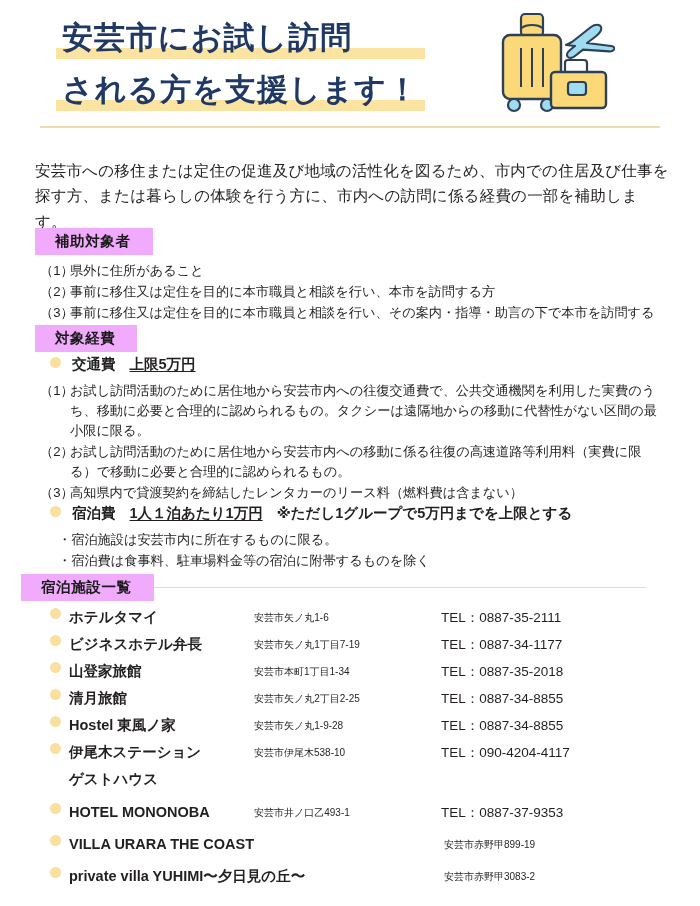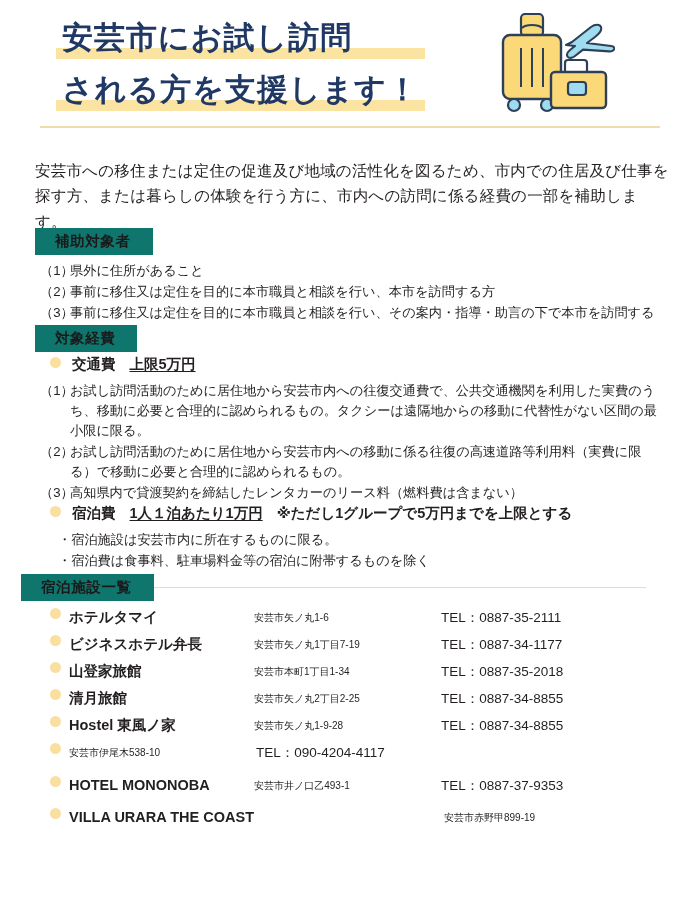--- a/index.html
+++ b/index.html
@@ -77,21 +77,21 @@
     letter-spacing: 0.2px;
   }
 
   
   .sec-head {
     position: absolute;
     display: flex;
     align-items: center;
   }
   .sec-head .chip {
-    background: #0f766e;
+    background: #f0abfc;
     color: #1a1a1a;
     font-size: 14.5px;
     font-weight: bold;
     letter-spacing: 0.6px;
     padding: 4px 22px 4px 20px;
     white-space: nowrap;
   }
   .sec-head .tail {
     height: 1.5px;
     background: #ecdcae;
@@ -331,31 +331,38 @@
 
   <div class="fac-row">
     <span class="dot"></span>
     <span class="fac-name">Hostel 東風ノ家</span>
     <span class="fac-addr">安芸市矢ノ丸1-9-28</span>
     <span class="fac-tel">TEL：0887-34-8855</span>
   </div>
 
   <div class="fac-row">
     <span class="dot"></span>
+    <span class="fac-name">伊尾木ステーション
+ゲストハウス</span>
     <span class="fac-addr">安芸市伊尾木538-10</span>
     <span class="fac-tel">TEL：090-4204-4117</span>
   </div>
 
   <div class="fac-row" style="margin-top:6px;">
     <span class="dot"></span>
     <span class="fac-name">HOTEL MONONOBA</span>
     <span class="fac-addr">安芸市井ノ口乙493-1</span>
     <span class="fac-tel">TEL：0887-37-9353</span>
   </div>
 
   <div class="fac-row" style="margin-top:5px;">
     <span class="dot"></span>
     <span class="fac-name wide">VILLA URARA THE COAST</span>
     <span class="fac-addr right">安芸市赤野甲899-19</span>
   </div>
 
+  <div class="fac-row" style="margin-top:5px;">
+    <span class="dot"></span>
+    <span class="fac-name wide">private villa YUHIMI〜夕日見の丘〜</span>
+    <span class="fac-addr right">安芸市赤野甲3083-2</span>
+  </div>
 
 </div>
 
 </body></html>

